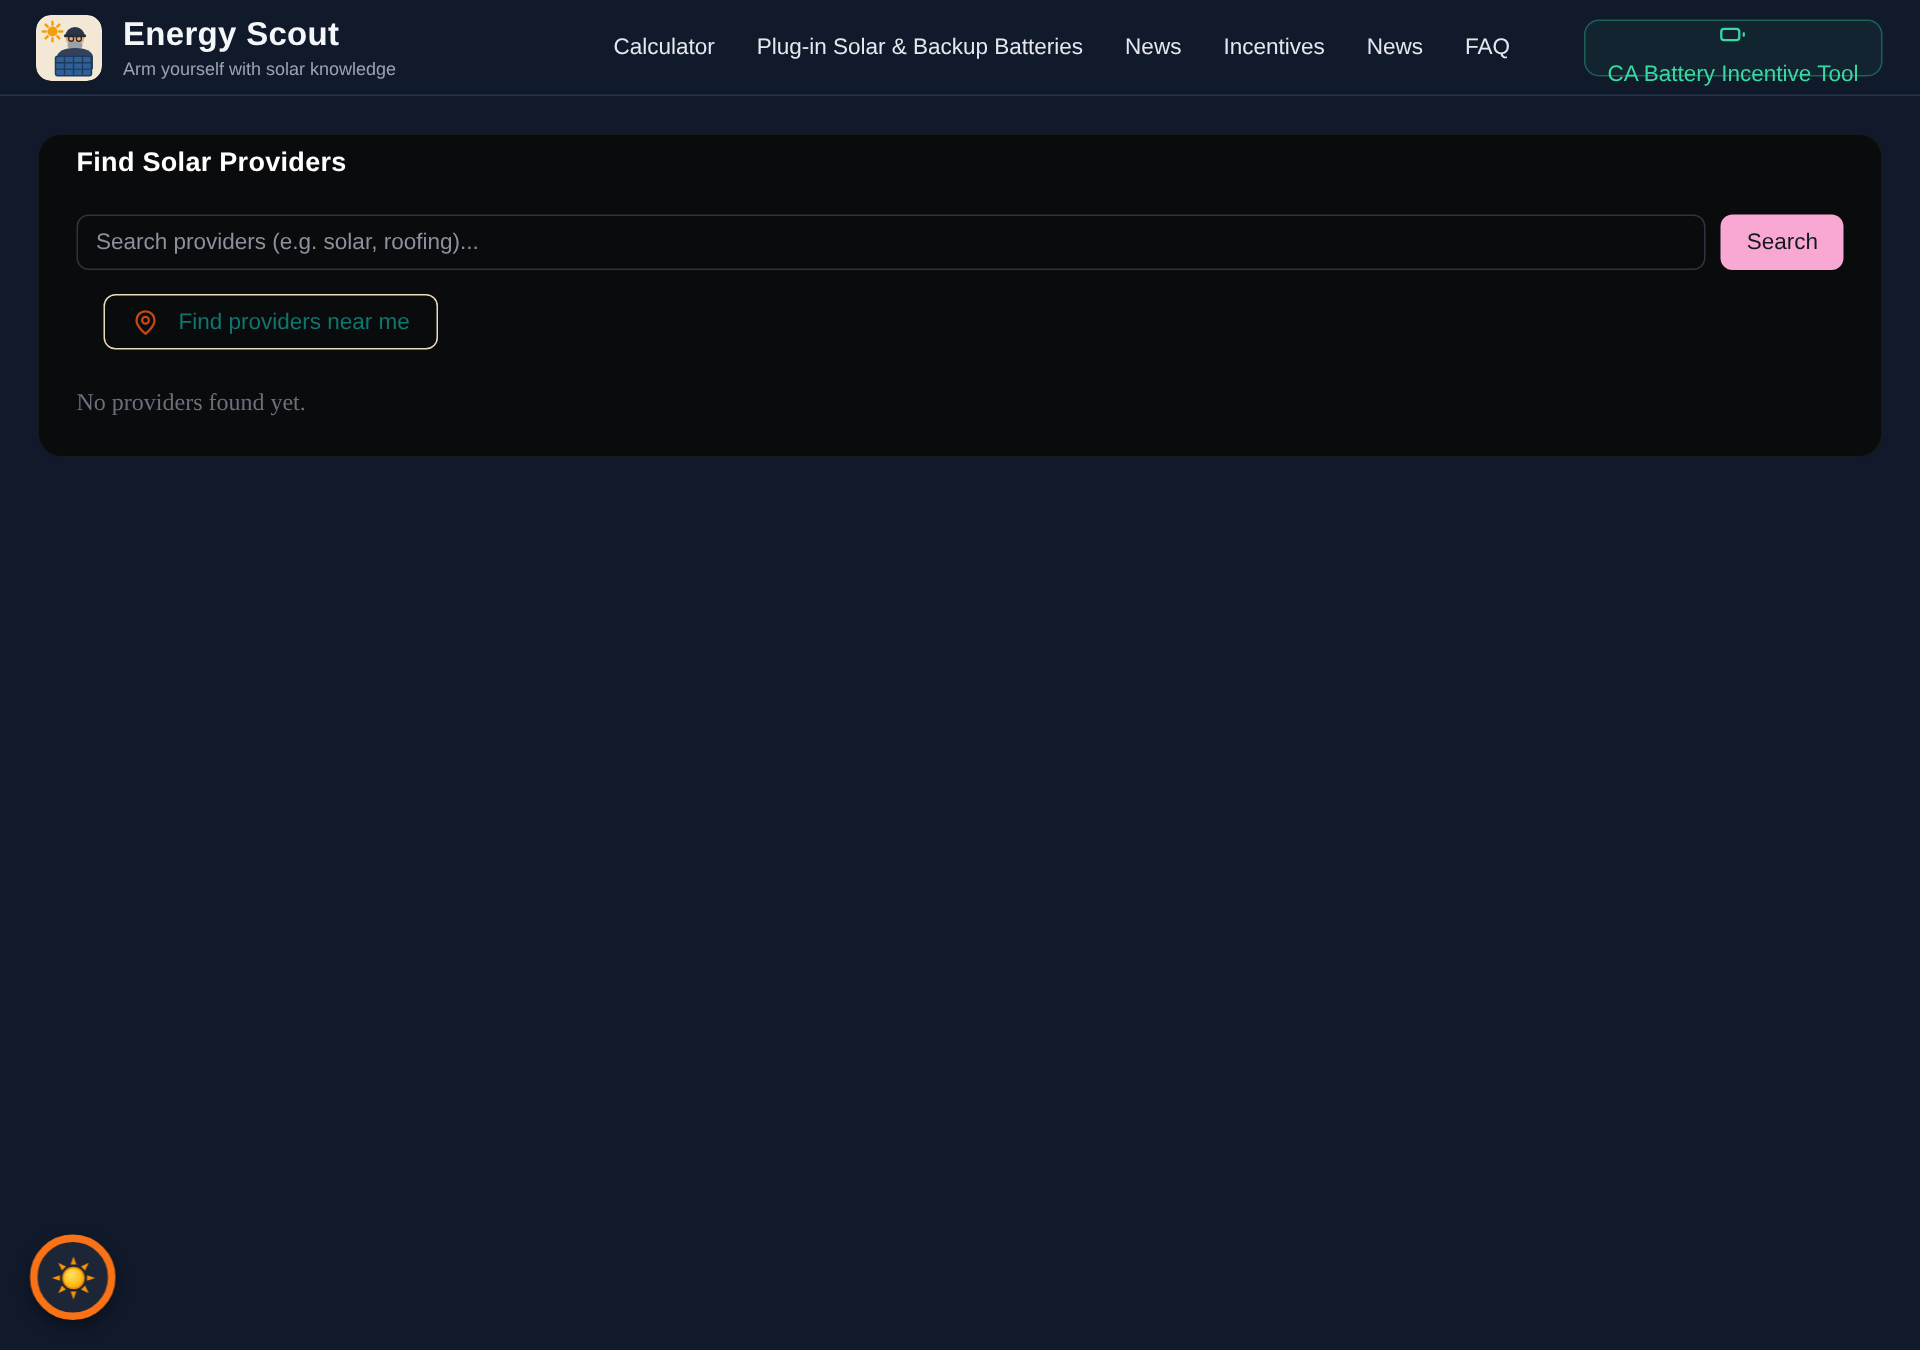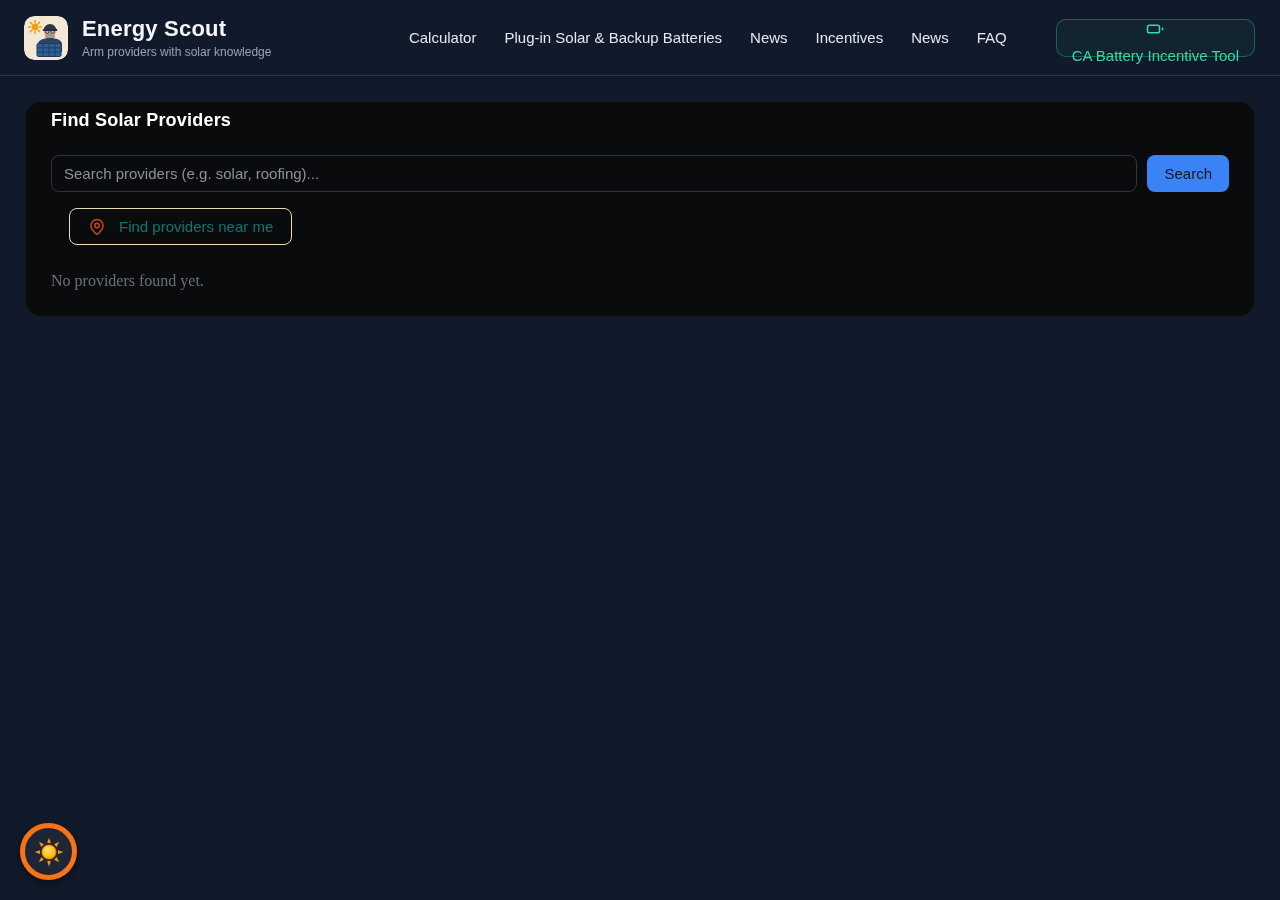--- a/index.html
+++ b/index.html
@@ -5,21 +5,21 @@
   * { margin: 0; padding: 0; box-sizing: border-box; }
   html, body {
     width: 1280px; height: 900px;
     background: #111a2b;
     font-family: "Liberation Sans", "DejaVu Sans", sans-serif;
     overflow: hidden;
   }
 
   
   .site-header {
-    height: 76px;
+    height: 64px;
     display: flex;
     align-items: center;
     padding: 0 25px 0 24px;
     background: #111a2b;
     border-bottom: 1px solid #263450;
   }
   .brand { display: flex; align-items: center; gap: 14px; cursor: pointer; }
   .brand-logo {
     width: 44px; height: 44px; border-radius: 10px; overflow: hidden;
     flex: 0 0 auto; display: block;
@@ -73,21 +73,21 @@
     border: 1px solid #2e3440;
     border-radius: 8px;
     padding: 0 12px;
     color: #d6dae1; font-size: 15px;
     font-family: "Liberation Sans", sans-serif;
     outline: none;
   }
   .search-input::placeholder { color: #8b919c; }
   .search-button {
     flex: 0 0 auto; height: 37px; padding: 0 17px;
-    background: #3b82f6; color: #15181d;
+    background: #f9a8d4; color: #15181d;
     border: none; border-radius: 8px;
     font-size: 15px; font-family: "Liberation Sans", sans-serif;
     cursor: pointer;
   }
   .near-me-button {
     margin-top: 16px;
     display: inline-flex; align-items: center; gap: 13px;
     height: 37px; padding: 0 18px;
     background: transparent;
     border: 1px solid #ecdbba;
@@ -148,21 +148,21 @@
       <g stroke="#1e3a5f" stroke-width="0.9">
         <line x1="19" y1="27.5" x2="19" y2="40.5"></line>
         <line x1="25" y1="27.5" x2="25" y2="40.5"></line>
         <line x1="31" y1="27.5" x2="31" y2="40.5"></line>
         <line x1="13" y1="31.8" x2="37" y2="31.8"></line>
         <line x1="13" y1="36.1" x2="37" y2="36.1"></line>
       </g>
     </svg>
     <div class="brand-text">
       <span class="brand-title">Energy Scout</span>
-      <span class="brand-tagline">Arm providers with solar knowledge</span>
+      <span class="brand-tagline">Arm yourself with solar knowledge</span>
     </div>
   </div>
 
   <nav class="main-nav">
     <a class="nav-link">Calculator</a>
     <a class="nav-link">Plug-in Solar &amp; Backup Batteries</a>
     <a class="nav-link">News</a>
     <a class="nav-link">Incentives</a>
     <a class="nav-link">News</a>
     <a class="nav-link">FAQ</a>

